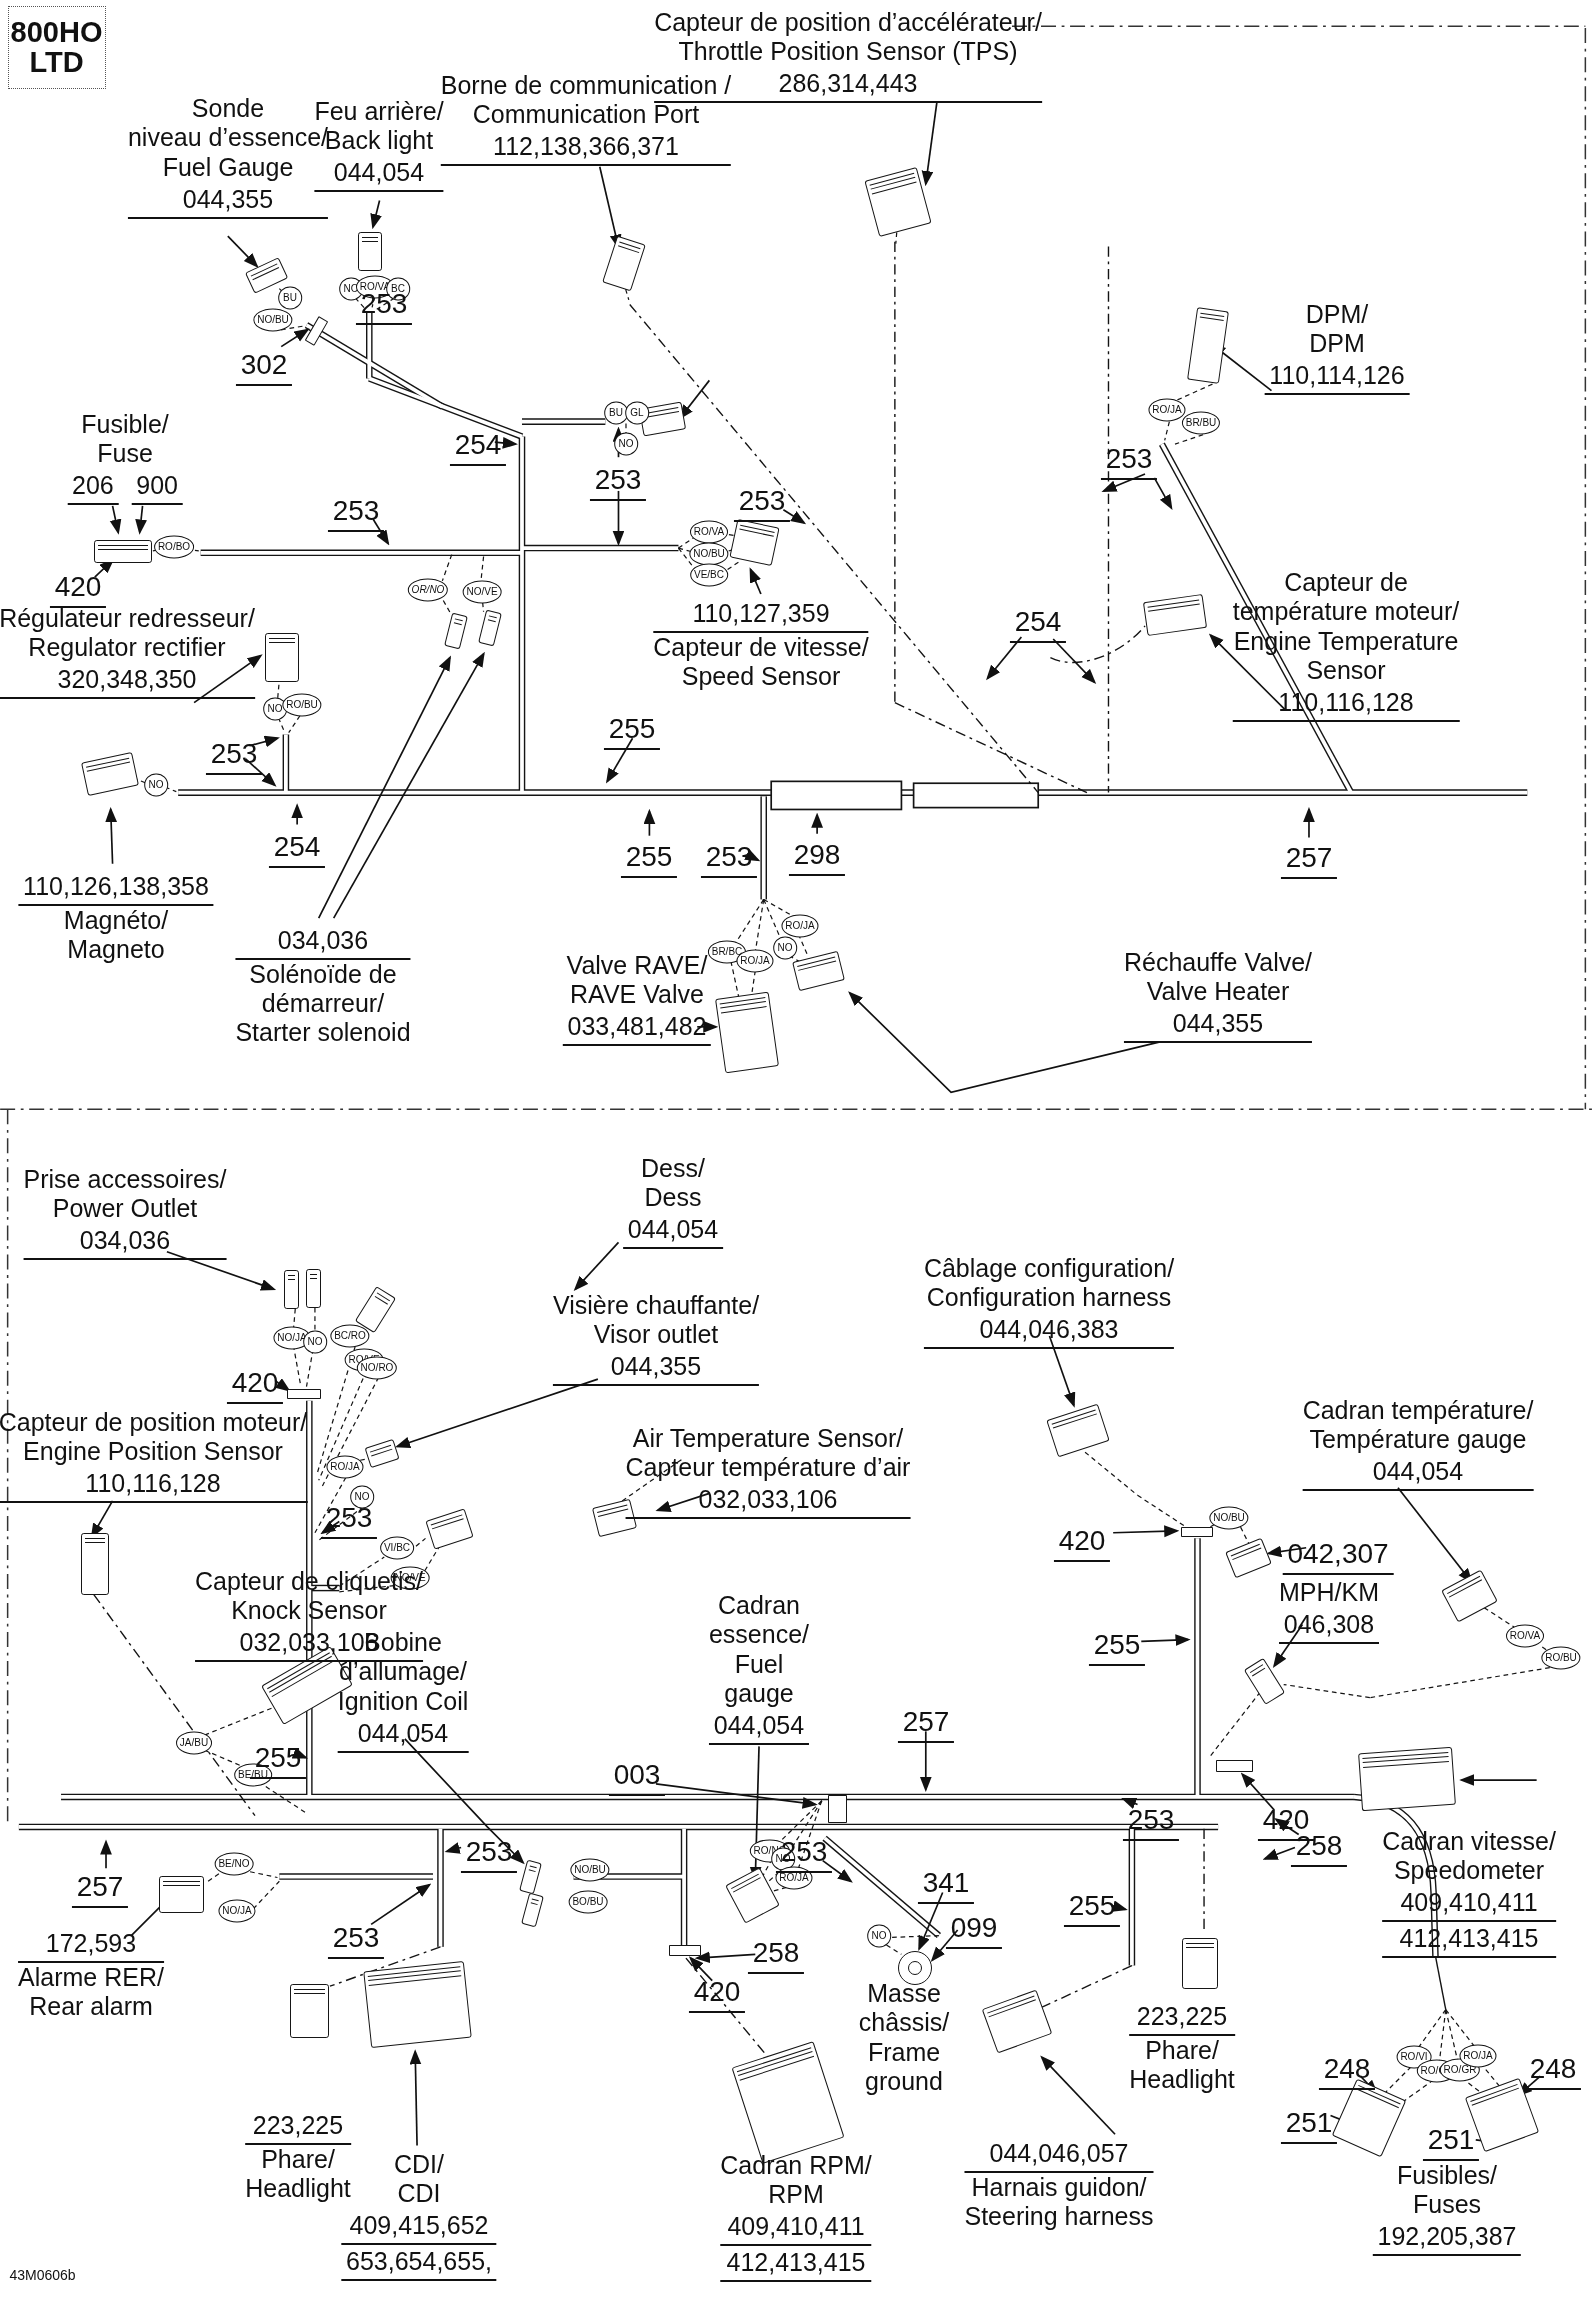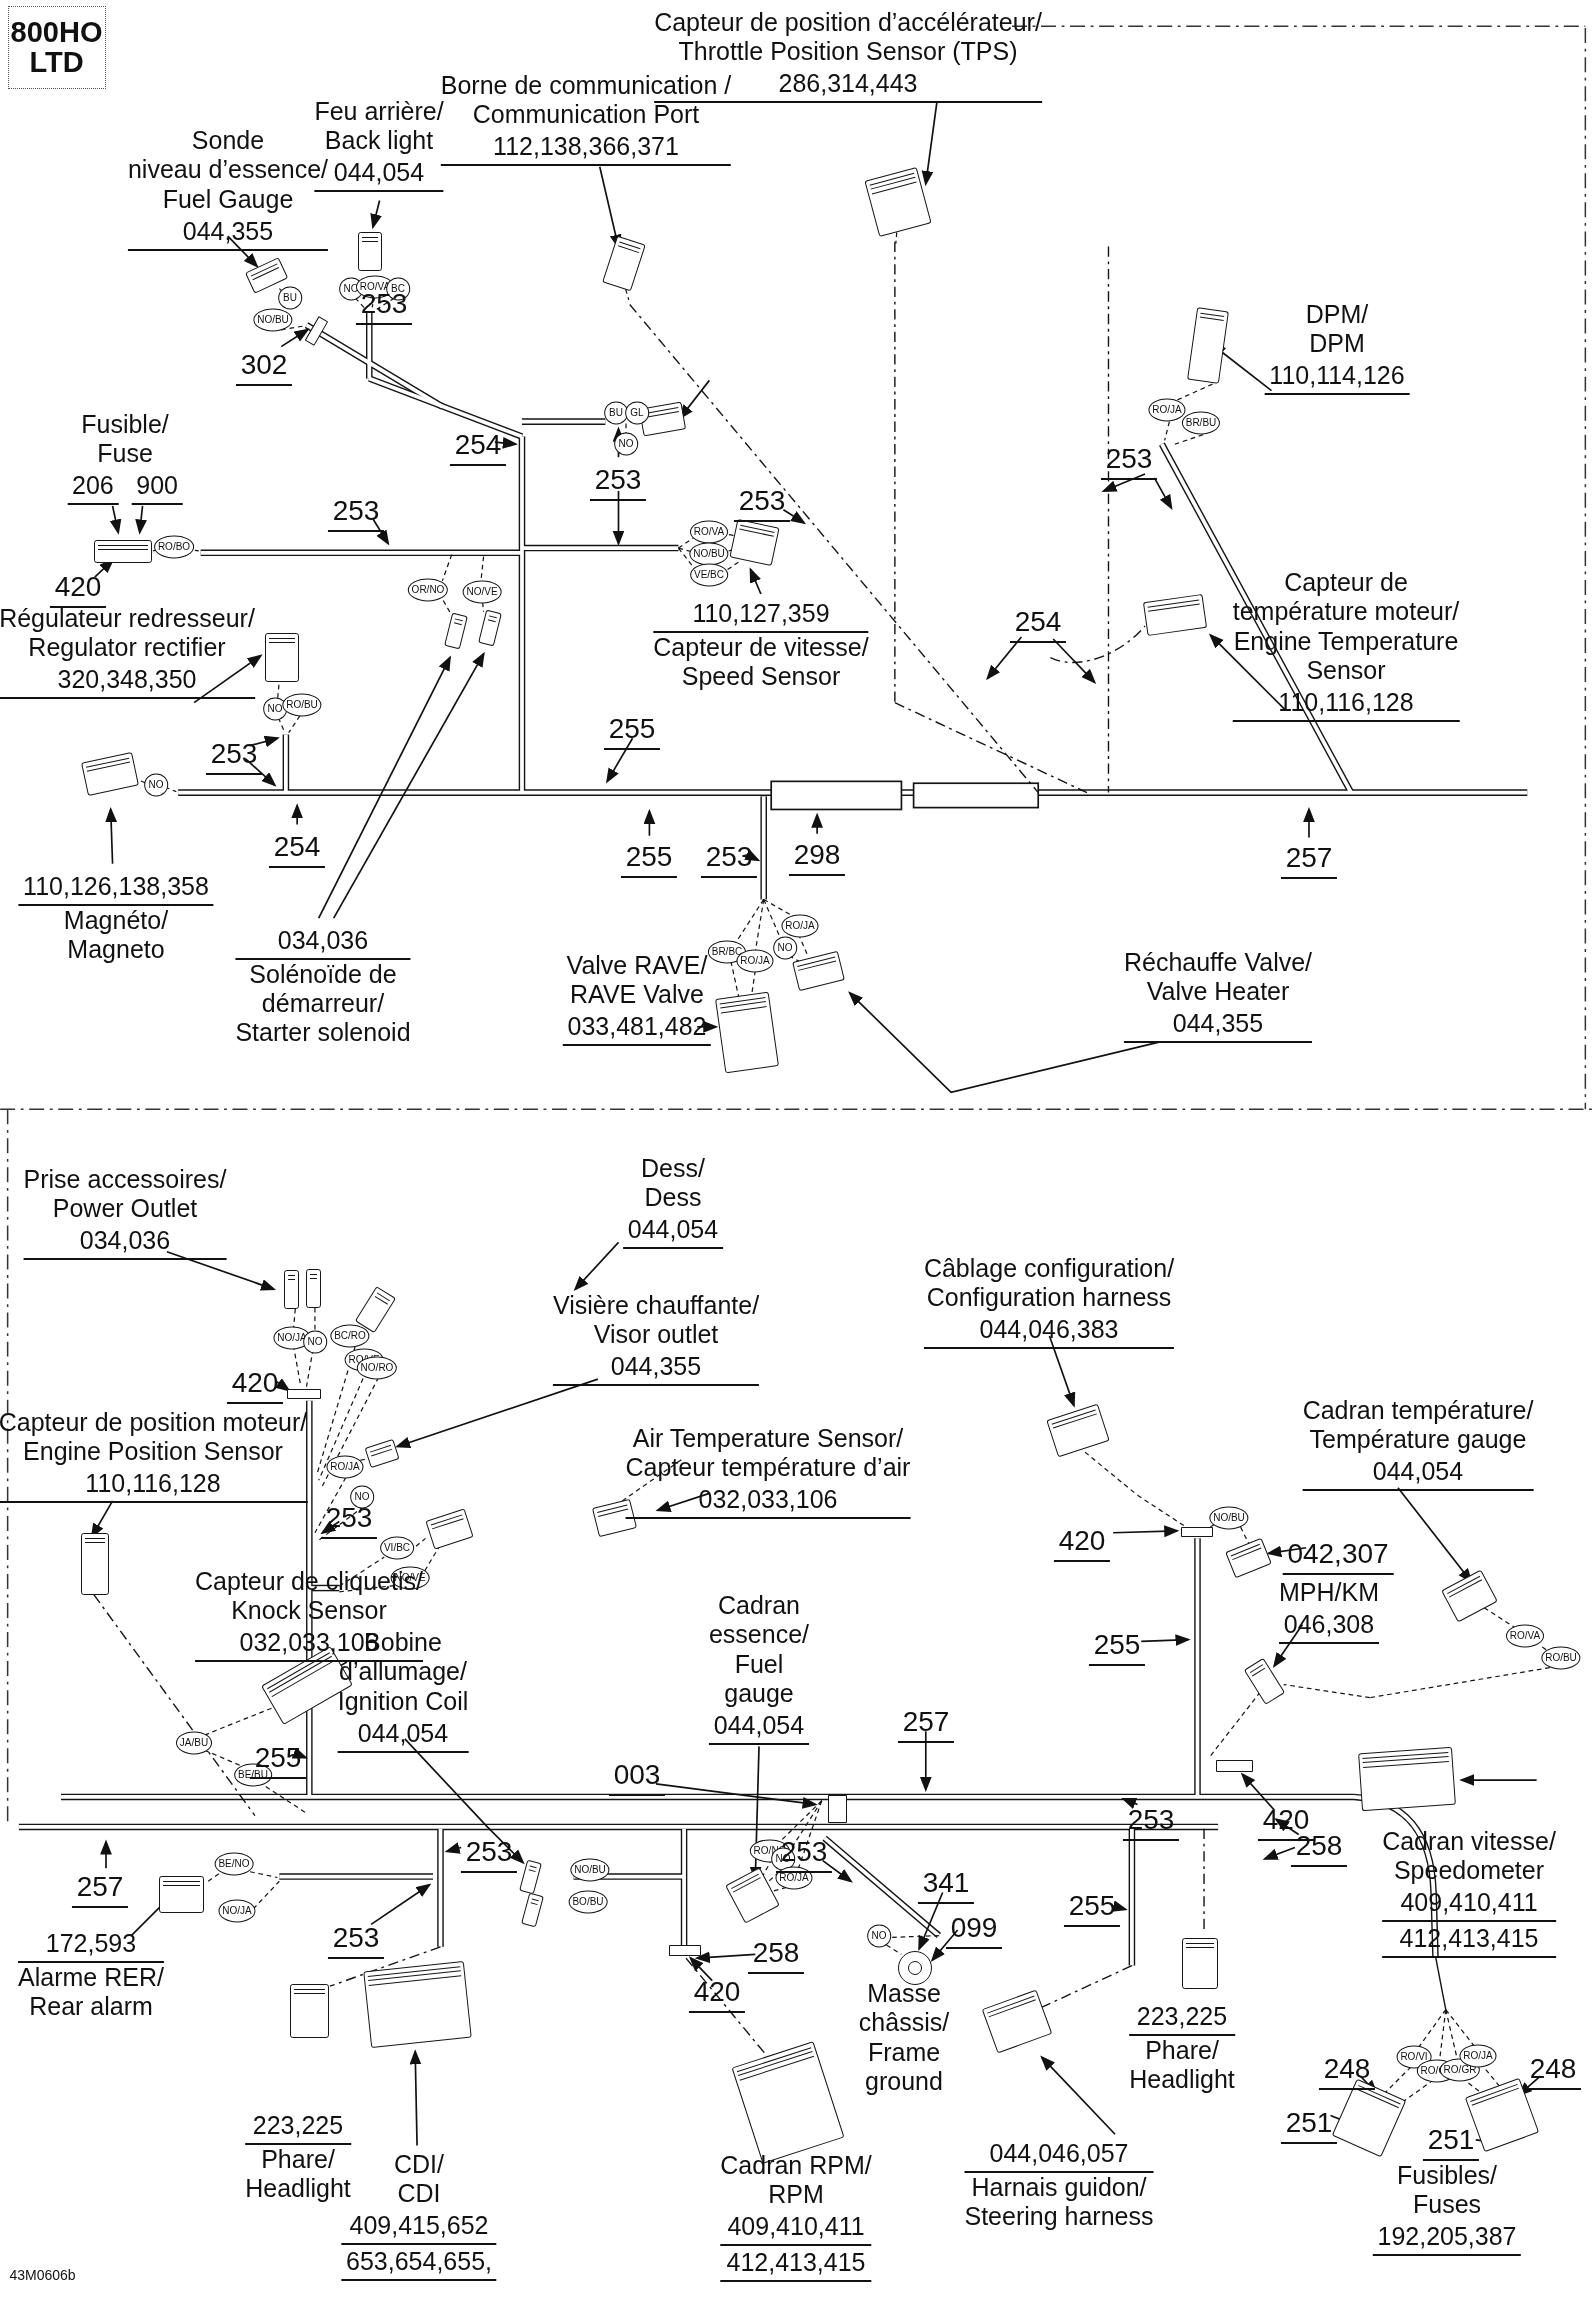--- a/index.html
+++ b/index.html
@@ -291,21 +291,21 @@
       <line x1="445" y1="2290" x2="443" y2="2190"></line>
       <line x1="1640" y1="1900" x2="1560" y2="1900"></line>
       <line x1="1190" y1="2278" x2="1112" y2="2196"></line>
       <line x1="1452" y1="2216" x2="1469" y2="2234"></line>
       <line x1="1644" y1="2216" x2="1621" y2="2236"></line>
       <line x1="1420" y1="2258" x2="1445" y2="2268"></line>
       <line x1="1575" y1="2284" x2="1599" y2="2287"></line>
     </g>
   </svg>
 
-<div class="lbl" style="left: 228px; top: 94px; margin-top: 32px;">
+<div class="lbl" style="left: 228px; top: 94px;">
       <div class="ln">Sonde</div>
       <div class="ln">niveau d’essence/</div>
       <div class="ln">Fuel Gauge</div>
       <div class="parts stack">
         <span class="u">044,355</span>
       </div>
     </div>
     <div class="lbl" style="left: 379px; top: 97px;">
       <div class="ln">Feu arrière/</div>
       <div class="ln">Back light</div>
@@ -737,21 +737,21 @@
     </div>
     <div class="bub" style="left: 290px; top: 298px;">BU</div>
     <div class="bub" style="left: 273px; top: 320px;">NO/BU</div>
     <div class="bub" style="left: 351px; top: 289px;">NO</div>
     <div class="bub" style="left: 375px; top: 287px;">RO/VA</div>
     <div class="bub" style="left: 398px; top: 289px;">BC</div>
     <div class="bub" style="left: 174px; top: 547px;">RO/BO</div>
     <div class="bub" style="left: 275px; top: 709px;">NO</div>
     <div class="bub" style="left: 302px; top: 705px;">RO/BU</div>
     <div class="bub" style="left: 156px; top: 785px;">NO</div>
-    <div class="bub" style="left: 428px; top: 590px;">OR/NO</div>
+    <div class="bub" style="left: 428px; top: 590px; font-style: italic;">OR/NO</div>
     <div class="bub" style="left: 482px; top: 592px;">NO/VE</div>
     <div class="bub" style="left: 616px; top: 413px;">BU</div>
     <div class="bub" style="left: 637px; top: 413px;">GL</div>
     <div class="bub" style="left: 626px; top: 444px;">NO</div>
     <div class="bub" style="left: 709px; top: 532px;">RO/VA</div>
     <div class="bub" style="left: 709px; top: 554px;">NO/BU</div>
     <div class="bub" style="left: 709px; top: 575px;">VE/BC</div>
     <div class="bub" style="left: 1167px; top: 410px;">RO/JA</div>
     <div class="bub" style="left: 1201px; top: 423px;">BR/BU</div>
     <div class="bub" style="left: 727px; top: 952px;">BR/BC</div>

